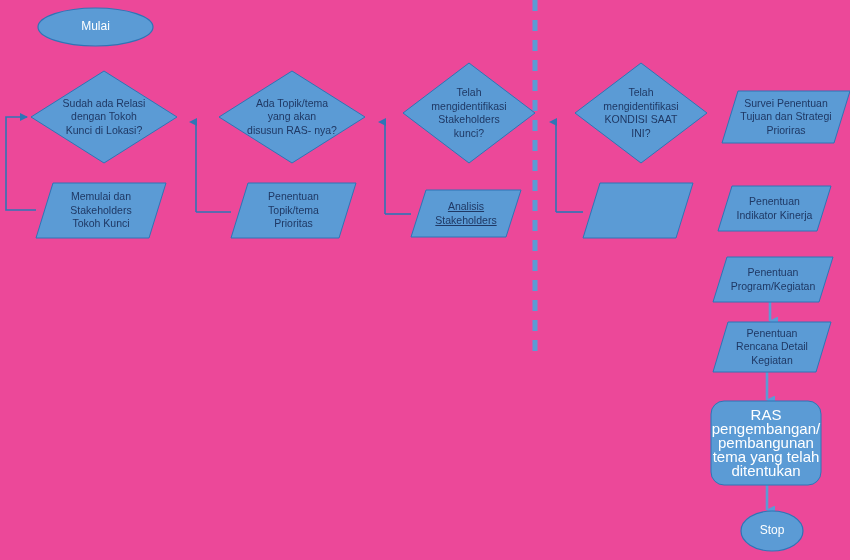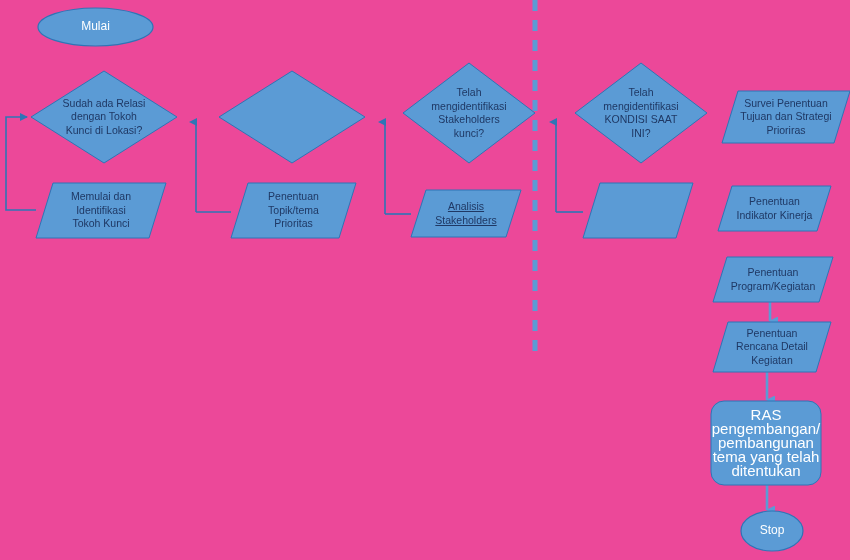--- a/index.html
+++ b/index.html
@@ -107,31 +107,34 @@
 
       <ellipse cx="772" cy="531" rx="31" ry="20" fill="#5B9BD5" stroke="#2E75B6" stroke-width="1.2"></ellipse>
     </g>
   </svg>
 
   <div class="node-text terminal-label" style="left:38px; top:8px; width:115px; height:38px;">Mulai</div>
 
   <div class="node-text" style="left:31px; top:77px; width:146px; height:80px;">Sudah ada Relasi
 dengan Tokoh
 Kunci di Lokasi?</div>
+  <div class="node-text" style="left:219px; top:77px; width:146px; height:80px;">Ada Topik/tema
+yang akan
+disusun RAS- nya?</div>
   <div class="node-text" style="left:403px; top:63px; width:132px; height:100px;">Telah
 mengidentifikasi
 Stakeholders
 kunci?</div>
   <div class="node-text" style="left:575px; top:63px; width:132px; height:100px;">Telah
 mengidentifikasi
 KONDISI SAAT
 INI?</div>
 
   <div class="node-text" style="left:36px; top:183px; width:130px; height:55px;">Memulai dan
-Identifikasi
+Stakeholders
 Tokoh Kunci</div>
   <div class="node-text" style="left:231px; top:183px; width:125px; height:55px;">Penentuan
 Topik/tema
 Prioritas</div>
   <div class="node-text" style="left:411px; top:190px; width:110px; height:47px;text-decoration:underline;">Analisis
 Stakeholders</div>
   <div class="node-text" style="left:722px; top:91px; width:128px; height:52px;">Survei Penentuan
 Tujuan dan Strategi
 Prioriras</div>
   <div class="node-text" style="left:718px; top:186px; width:113px; height:45px;">Penentuan

